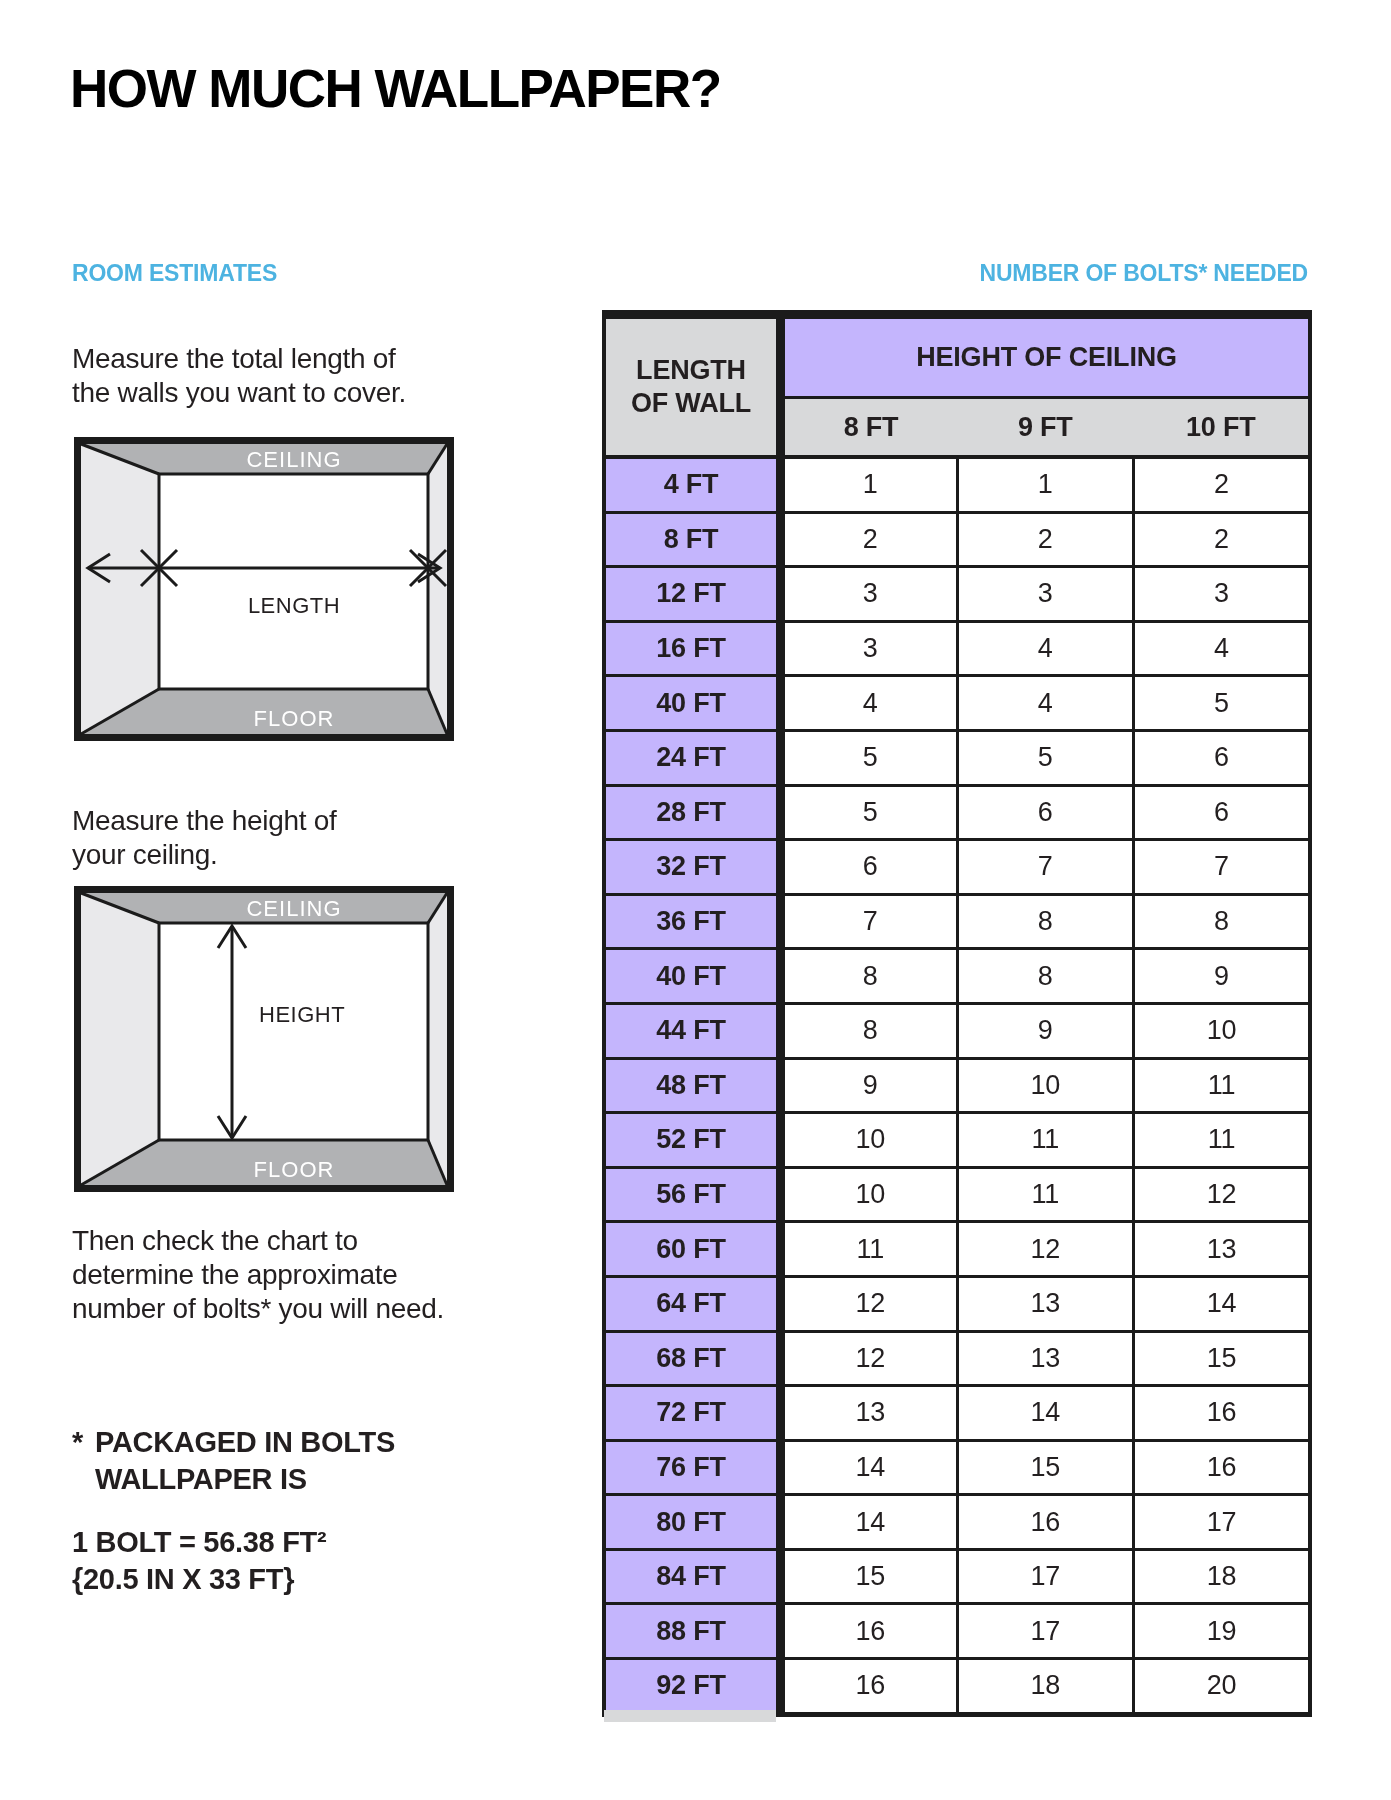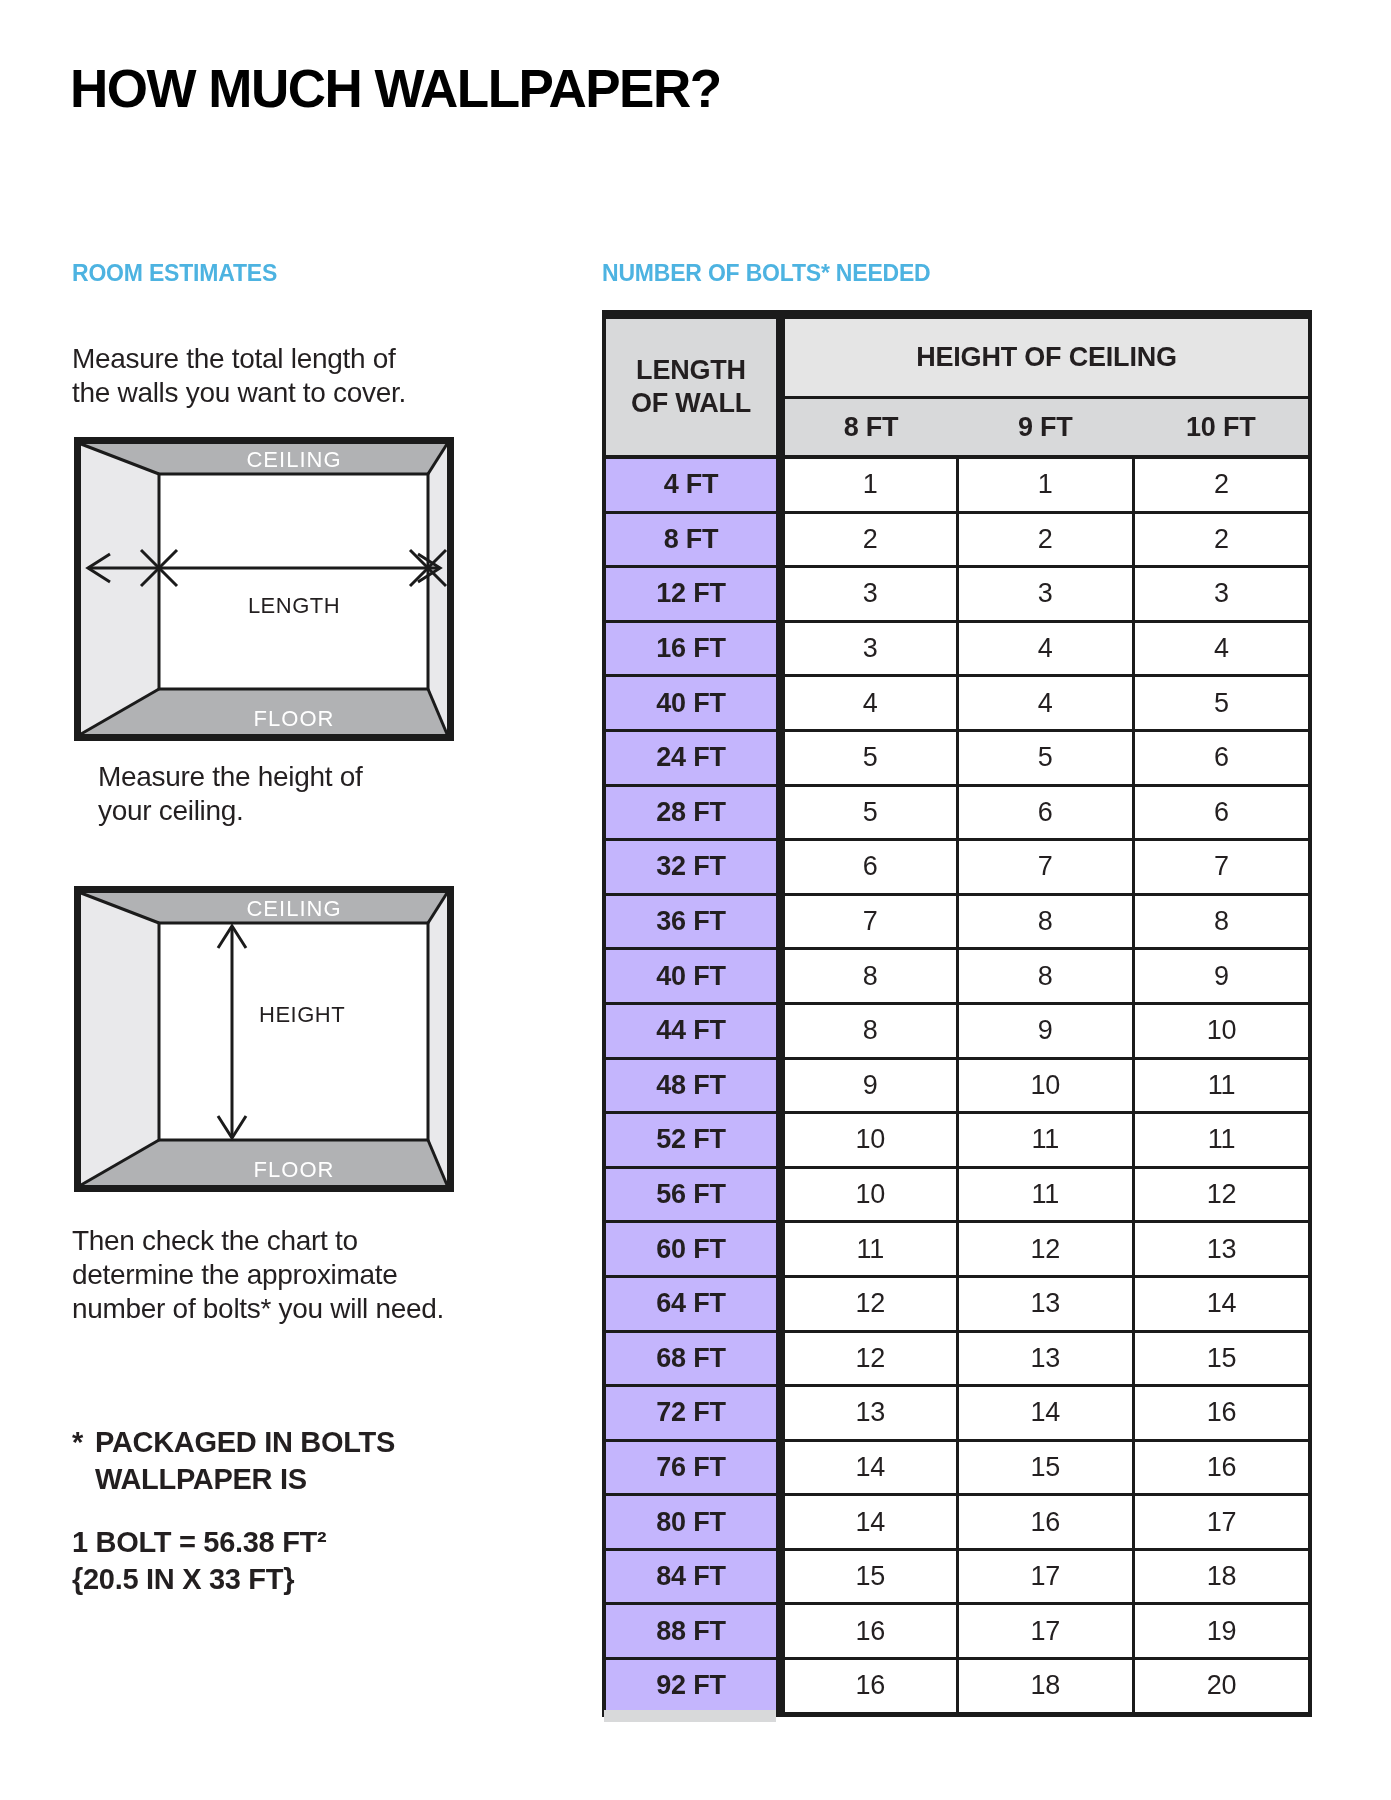--- a/index.html
+++ b/index.html
@@ -15,28 +15,28 @@
     position:absolute;left:70px;top:58px;
     font-size:53px;font-weight:bold;letter-spacing:-1.5px;
     color:#000000;white-space:nowrap;
   }
   .section-head{
     position:absolute;top:260px;
     font-size:23px;font-weight:bold;letter-spacing:-0.2px;
     color:#4db3e1;white-space:nowrap;
   }
   .section-head.left{left:72px;}
-  .section-head.table-head{left:602px;width:706px;text-align:left;}
+  .section-head.table-head{left:602px;width:706px;text-align:right;}
   .para{
     position:absolute;left:72px;
     font-size:28px;line-height:34px;letter-spacing:-0.3px;
     color:#231f20;white-space:nowrap;
   }
   #p1{top:314px;}
-  #p2{top:732px;margin-left:26px;}
+  #p2{top:776px;}
   #p3{top:1196px;}
   .diagram{position:absolute;left:74px;width:380px;}
   #diagram1{top:437px;height:304px;}
   #diagram2{top:886px;height:306px;}
   .footnote{
     position:absolute;left:72px;top:1424px;
     font-size:29px;font-weight:bold;line-height:37px;letter-spacing:-0.3px;
     display:grid;grid-template-columns:23px auto;
   }
   .footnote .star{grid-row:1 / span 2;}
@@ -56,21 +56,21 @@
   .bolt-table th,.bolt-table td{
     border:3px solid #1b1b1b;
     text-align:center;vertical-align:middle;
     font-size:27px;padding:0;color:#231f20;letter-spacing:-0.2px;
   }
   th.corner{
     background:#d8d9da;font-weight:bold;line-height:33px;
     border-right:9px solid #1b1b1b;border-bottom:4px solid #1b1b1b;
   }
   th.span-h{
-    background:#e5e5e5;height:77px;font-weight:bold;
+    background:#c4b5fd;height:77px;font-weight:bold;
     border-left:none;border-bottom:3px solid #1b1b1b;
   }
   tr.sub th{
     background:#d8d9da;height:56px;font-weight:bold;
     border-left:none;border-right:none;
     border-bottom:4px solid #1b1b1b;
   }
   tbody td{height:51.6px;}
   td.lbl{
     background:#c4b5fd;font-weight:bold;

